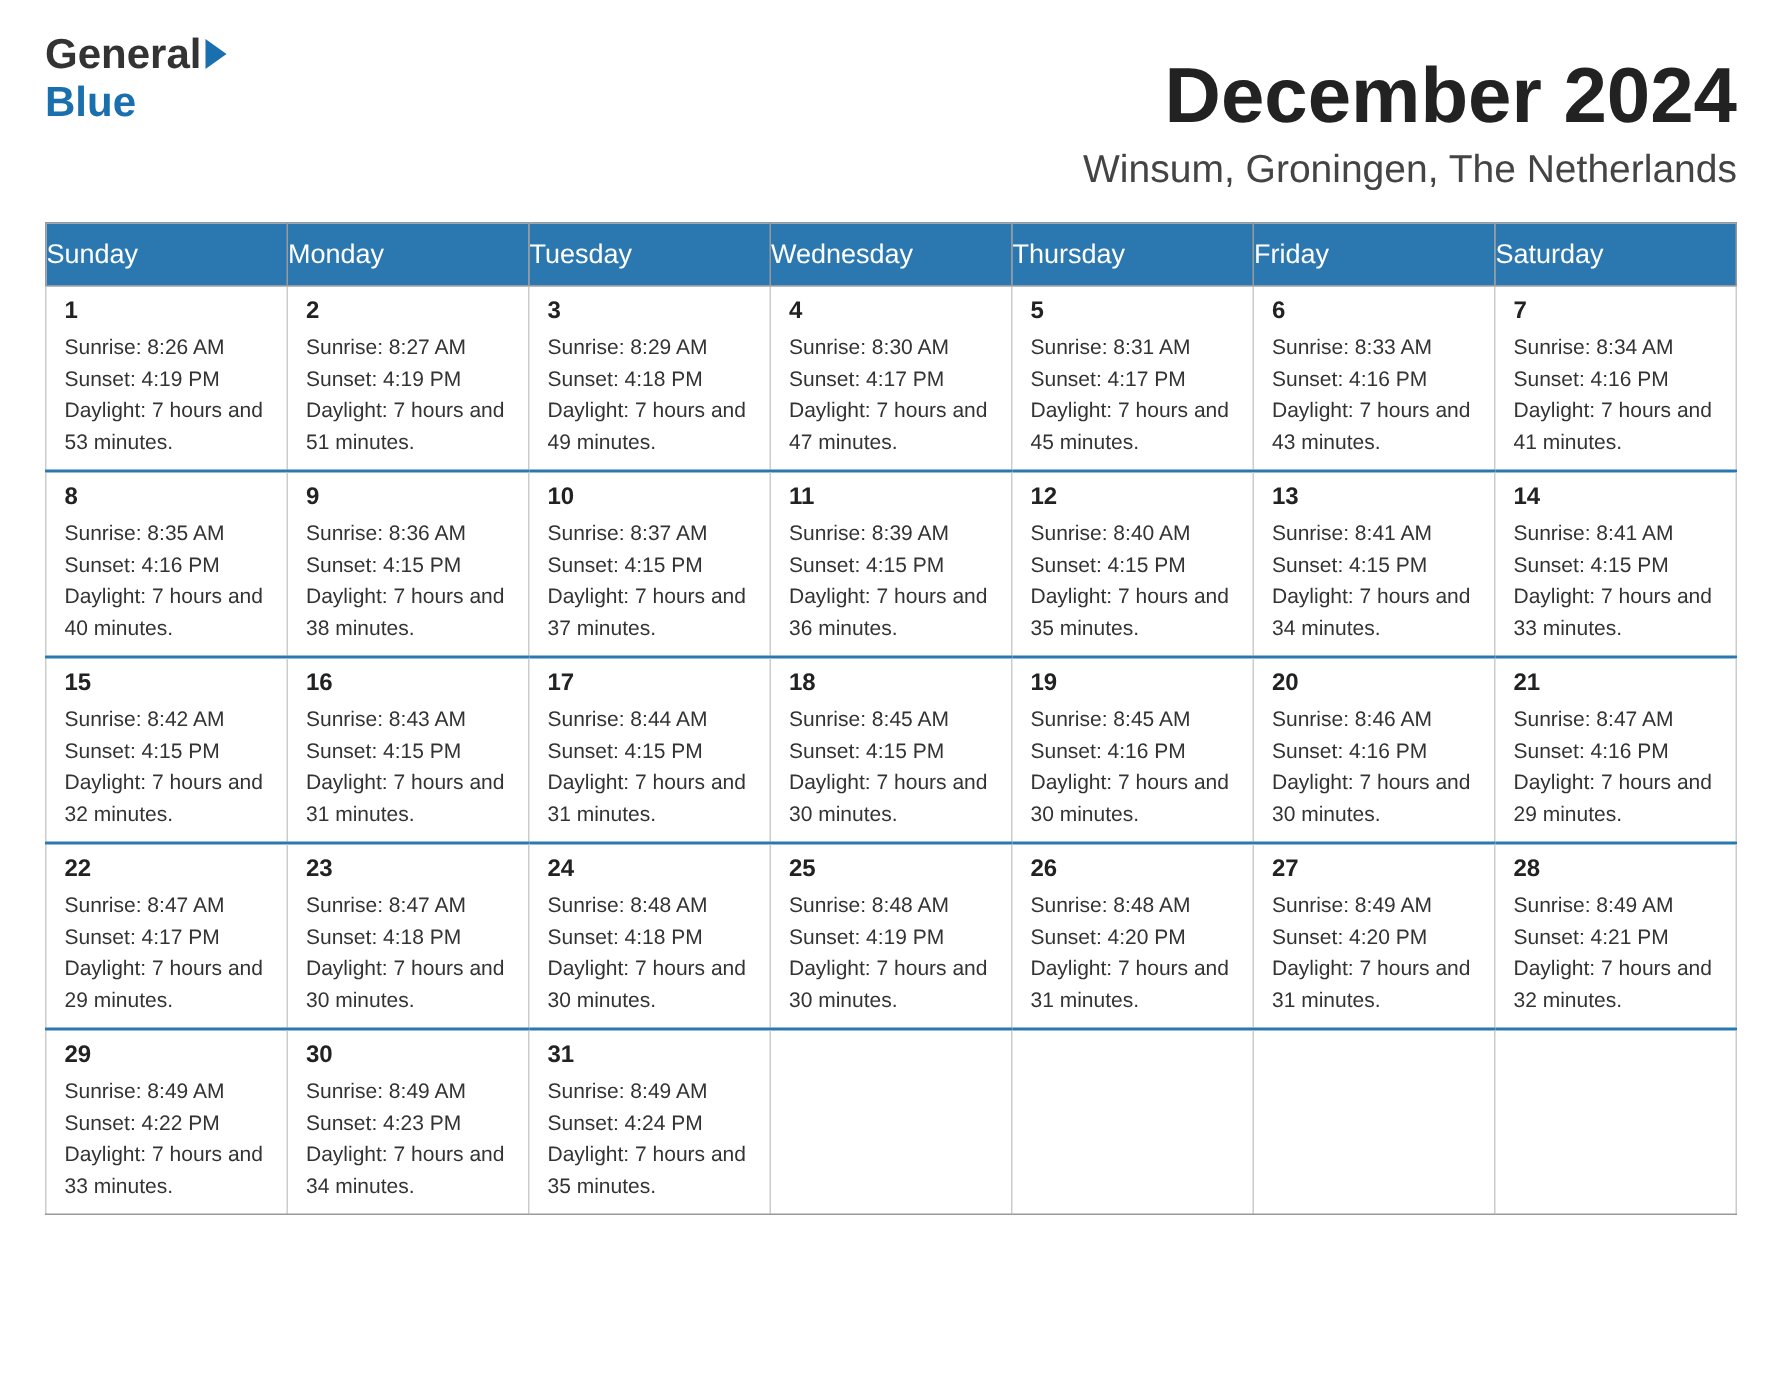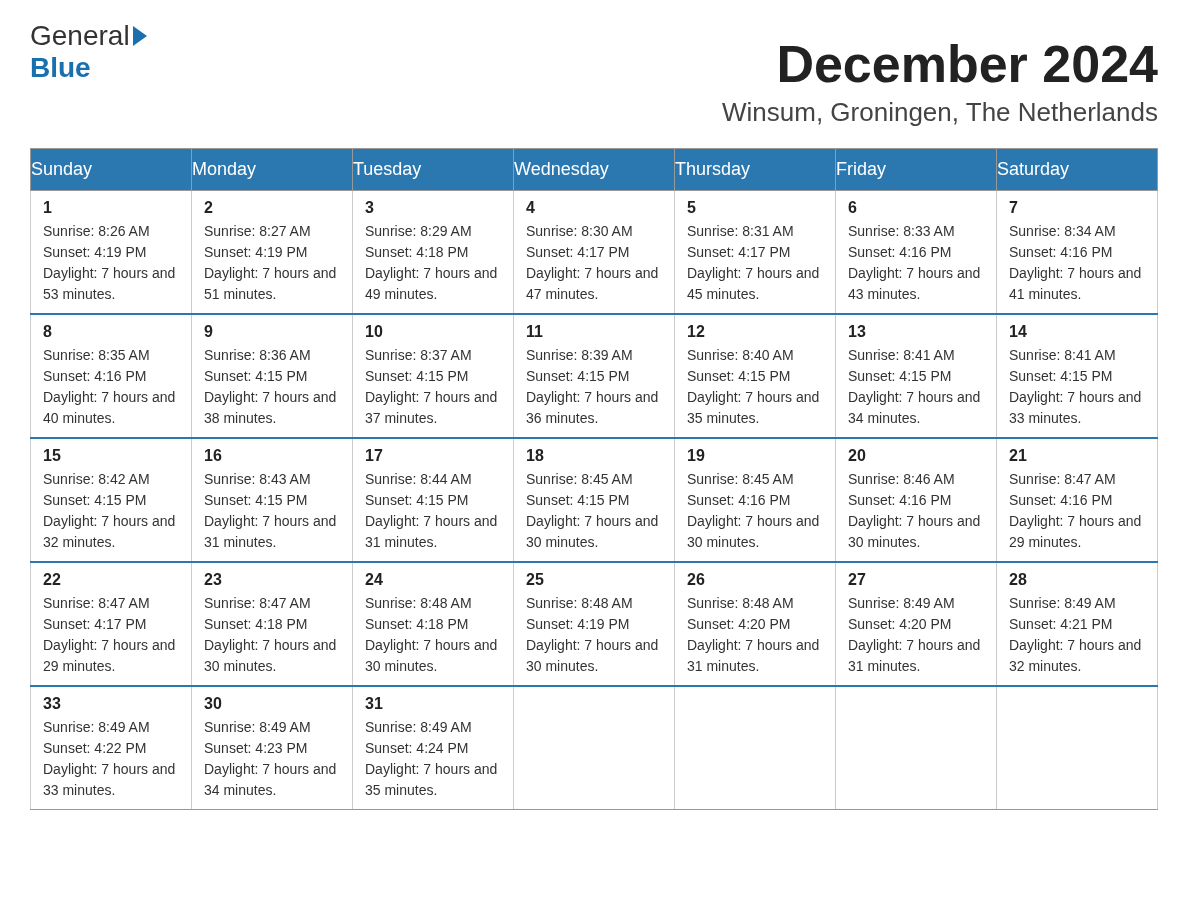--- a/index.html
+++ b/index.html
@@ -24,21 +24,21 @@
     .logo-text {
       font-size: 28px;
       font-weight: bold;
       color: #333;
       display: flex;
       align-items: center;
       gap: 0px;
     }
     .logo-general {
       color: #333;
-      font-weight: normal;
+      font-weight: bold;
     }
     .logo-triangle {
       display: inline-block;
       width: 0;
       height: 0;
       border-left: 14px solid #1a6faf;
       border-top: 10px solid transparent;
       border-bottom: 10px solid transparent;
       margin: 0 3px;
       vertical-align: middle;
@@ -257,21 +257,21 @@
           <span class="day-number">27</span>
           <div class="day-info">Sunrise: 8:49 AM<br>Sunset: 4:20 PM<br>Daylight: 7 hours and 31 minutes.</div>
         </td>
         <td>
           <span class="day-number">28</span>
           <div class="day-info">Sunrise: 8:49 AM<br>Sunset: 4:21 PM<br>Daylight: 7 hours and 32 minutes.</div>
         </td>
       </tr>
       <tr class="row-separator">
         <td>
-          <span class="day-number">33</span>
+          <span class="day-number">29</span>
           <div class="day-info">Sunrise: 8:49 AM<br>Sunset: 4:22 PM<br>Daylight: 7 hours and 33 minutes.</div>
         </td>
         <td>
           <span class="day-number">30</span>
           <div class="day-info">Sunrise: 8:49 AM<br>Sunset: 4:23 PM<br>Daylight: 7 hours and 34 minutes.</div>
         </td>
         <td>
           <span class="day-number">31</span>
           <div class="day-info">Sunrise: 8:49 AM<br>Sunset: 4:24 PM<br>Daylight: 7 hours and 35 minutes.</div>
         </td>

